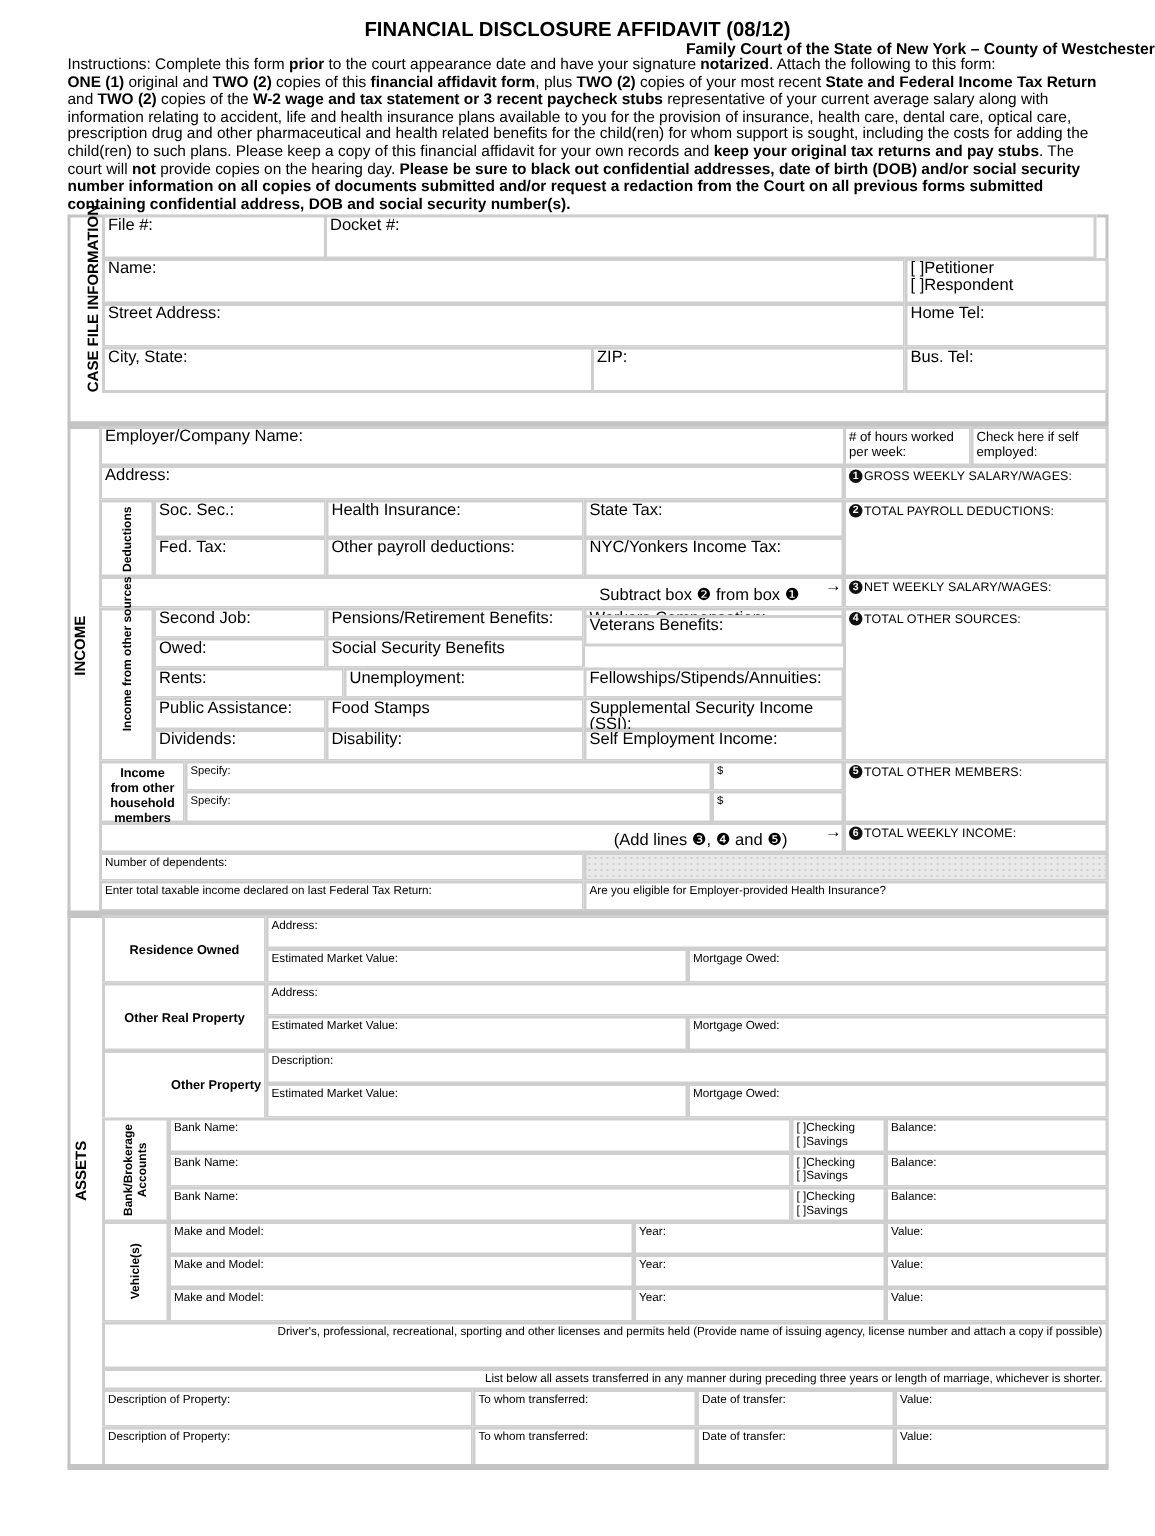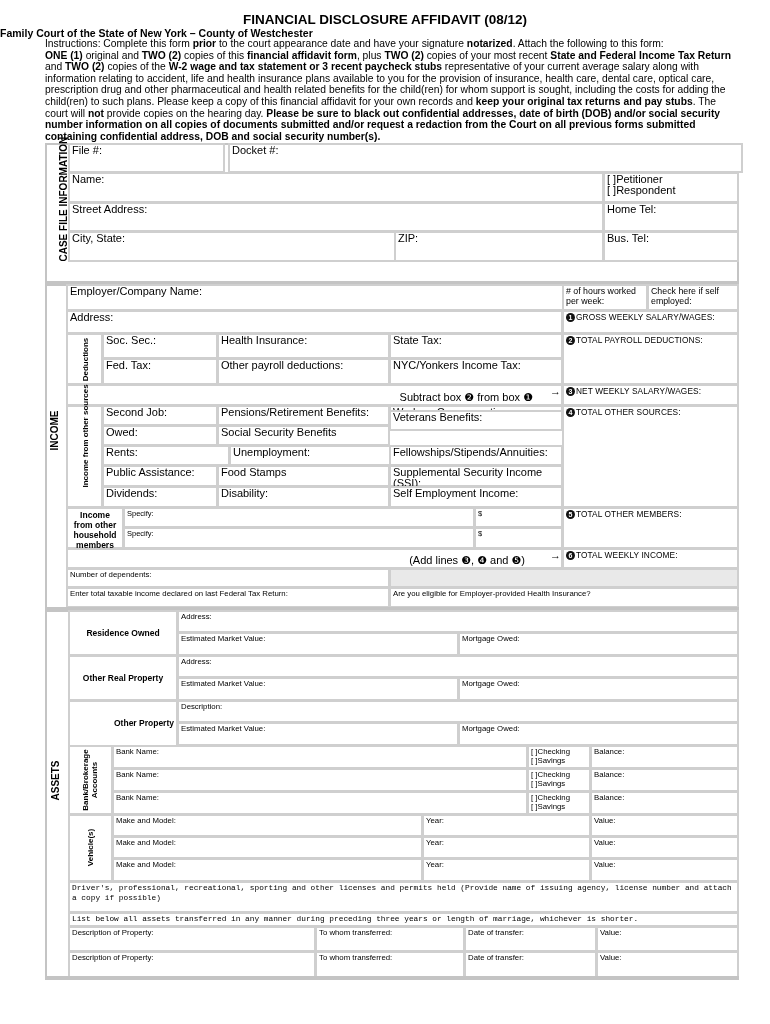--- a/index.html
+++ b/index.html
@@ -1,45 +1,45 @@
 <!DOCTYPE html>
 <html><head>
 <meta charset="utf-8">
 <style>
   html, body { margin:0; padding:0; background:#ffffff; }
   body { width:770px; height:1024px; position:relative; overflow:hidden; font-family:"Liberation Sans", sans-serif; color:#000; }
   .abs { position:absolute; box-sizing:border-box; }
   .title { left:0; width:770px; top:12px; text-align:center; font-weight:bold; font-size:13.5px; }
-  .subtitle { left:0; width:770px; top:27px; text-align:left; font-weight:bold; font-size:10.5px; }
+  .subtitle { left:0; width:770px; top:27px; text-align:right; font-weight:bold; font-size:10.5px; }
   .instr { left:45px; width:690px; top:38px; font-size:10.3px; line-height:11.6px; }
   .instr b { font-weight:bold; }
   .section { border:2px solid #c4c4c4; background:#fff; }
   .band { background:#c4c4c4; }
   .cell { position:absolute; box-sizing:border-box; border:2px solid #cfcfcf; background:#fff; font-size:8.3px; padding:0 2px; line-height:10px; }
   .cell.lg { font-size:11px; line-height:11px; }
   .vlabel { position:absolute; transform-origin:center; transform:rotate(-90deg); font-weight:bold; white-space:nowrap; text-align:center; }
   .vsmall { font-size:8px; font-weight:bold; line-height:9px; }
   .num { display:inline-block; width:9px; height:9px; border-radius:50%; background:#111; color:#fff; font-size:7px; line-height:9px; text-align:center; font-weight:bold; vertical-align:middle; margin-right:1px; }
   .caps { font-size:8.3px; letter-spacing:0.1px; }
-  .center { text-align:left;font-family:Liberation Mono, monospace; }
+  .center { text-align:right; }
   .shaded { background-color:#e9e9e9; background-image:radial-gradient(#cfcfcf 0.6px, transparent 0.7px); background-size:4px 4px; }
   .arrow { font-weight:bold; font-size:11px; }
   .blabel { font-weight:bold; font-size:8.5px; text-align:center; }
 </style>
 </head>
 <body>
 
 <div class="abs title">FINANCIAL DISCLOSURE AFFIDAVIT (08/12)</div>
 <div class="abs subtitle">Family Court of the State of New York – County of Westchester</div>
 <div class="abs instr"><span>Instructions: Complete this form </span><b>prior</b><span> to the court appearance date and have your signature </span><b>notarized</b><span>. Attach the following to this form: </span><br><b>ONE (1)</b><span> original and </span><b>TWO (2)</b><span> copies of this </span><b>financial affidavit form</b><span>, plus </span><b>TWO (2)</b><span> copies of your most recent </span><b>State and Federal Income Tax Return</b><span> and </span><b>TWO (2)</b><span> copies of the </span><b>W-2 wage and tax statement or 3 recent paycheck stubs</b><span> representative of your current average salary along with information relating to accident, life and health insurance plans available to you for the provision of insurance, health care, dental care, optical care, prescription drug and other pharmaceutical and health related benefits for the child(ren) for whom support is sought, including the costs for adding the child(ren) to such plans. Please keep a copy of this financial affidavit for your own records and </span><b>keep your original tax returns and pay stubs</b><span>. The court will </span><b>not</b><span> provide copies on the hearing day. </span><b>Please be sure to black out confidential addresses, date of birth (DOB) and/or social security number information on all copies of documents submitted and/or request a redaction from the Court on all previous forms submitted containing confidential address, DOB and social security number(s).</b></div>
 
 <div class="abs section" style="left:45px; top:143px; width:694px; height:140px;"></div>
 <div class="abs vlabel" style="left:4px; top:197px; width:118px; font-size:10px;">CASE FILE INFORMATION</div>
 <div class="cell lg" style="left:68px; top:143px; width:157px; height:30px;"><span>File #:</span></div>
-<div class="cell lg" style="left:228px; top:143px; width:515px; height:30px;"><span>Docket #:</span></div>
+<div class="cell lg" style="left:216px; top:143px; width:515px; height:30px;"><span>Docket #:</span></div>
 <div class="cell lg" style="left:68px; top:172px; width:536px; height:31px;"><span>Name:</span></div>
 <div class="cell lg" style="left:603px; top:172px; width:136px; height:31px;">
   <div>[   ]Petitioner</div>
   <div>[   ]Respondent</div>
 </div>
 <div class="cell lg" style="left:68px; top:202px; width:536px; height:30px;"><span>Street Address:</span></div>
 <div class="cell lg" style="left:603px; top:202px; width:136px; height:30px;"><span>Home Tel:</span></div>
 <div class="cell lg" style="left:68px; top:231px; width:384px; height:31px;"><span>City, State:</span></div>
 <div class="cell lg" style="left:394px; top:231px; width:210px; height:31px;"><span>ZIP:</span></div>
 <div class="cell lg" style="left:603px; top:231px; width:136px; height:31px;"><span>Bus. Tel:</span></div>

